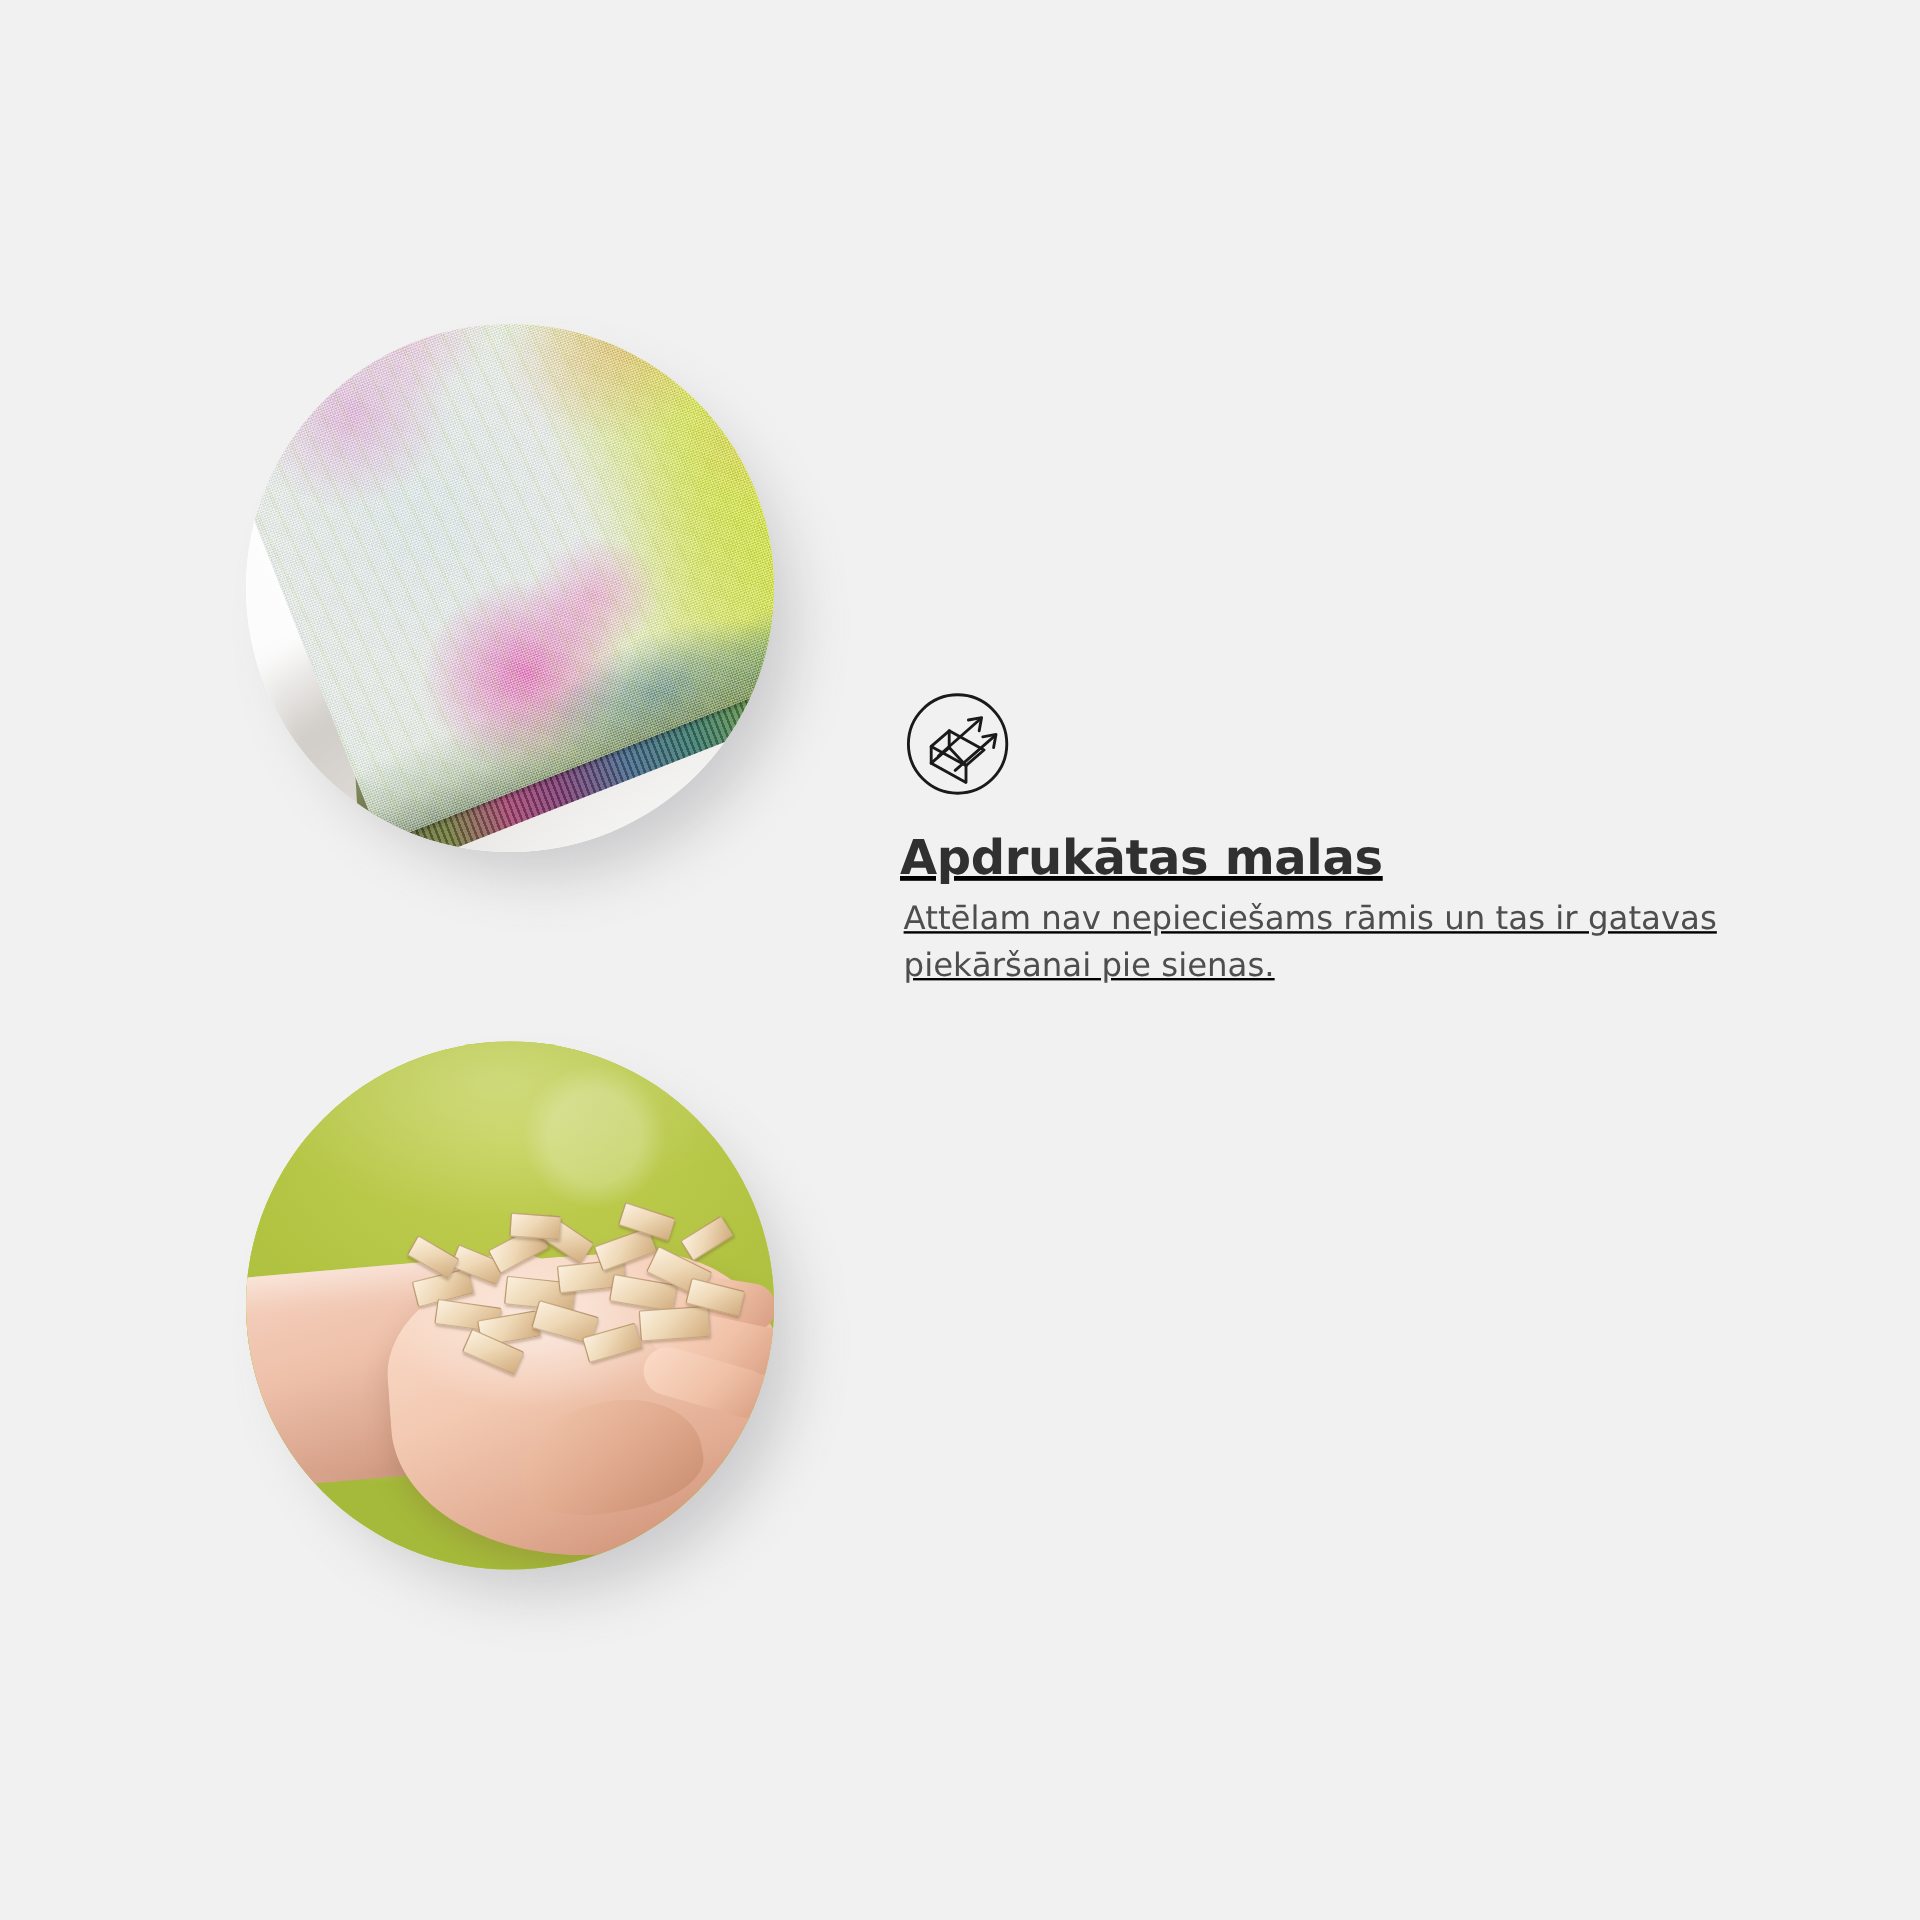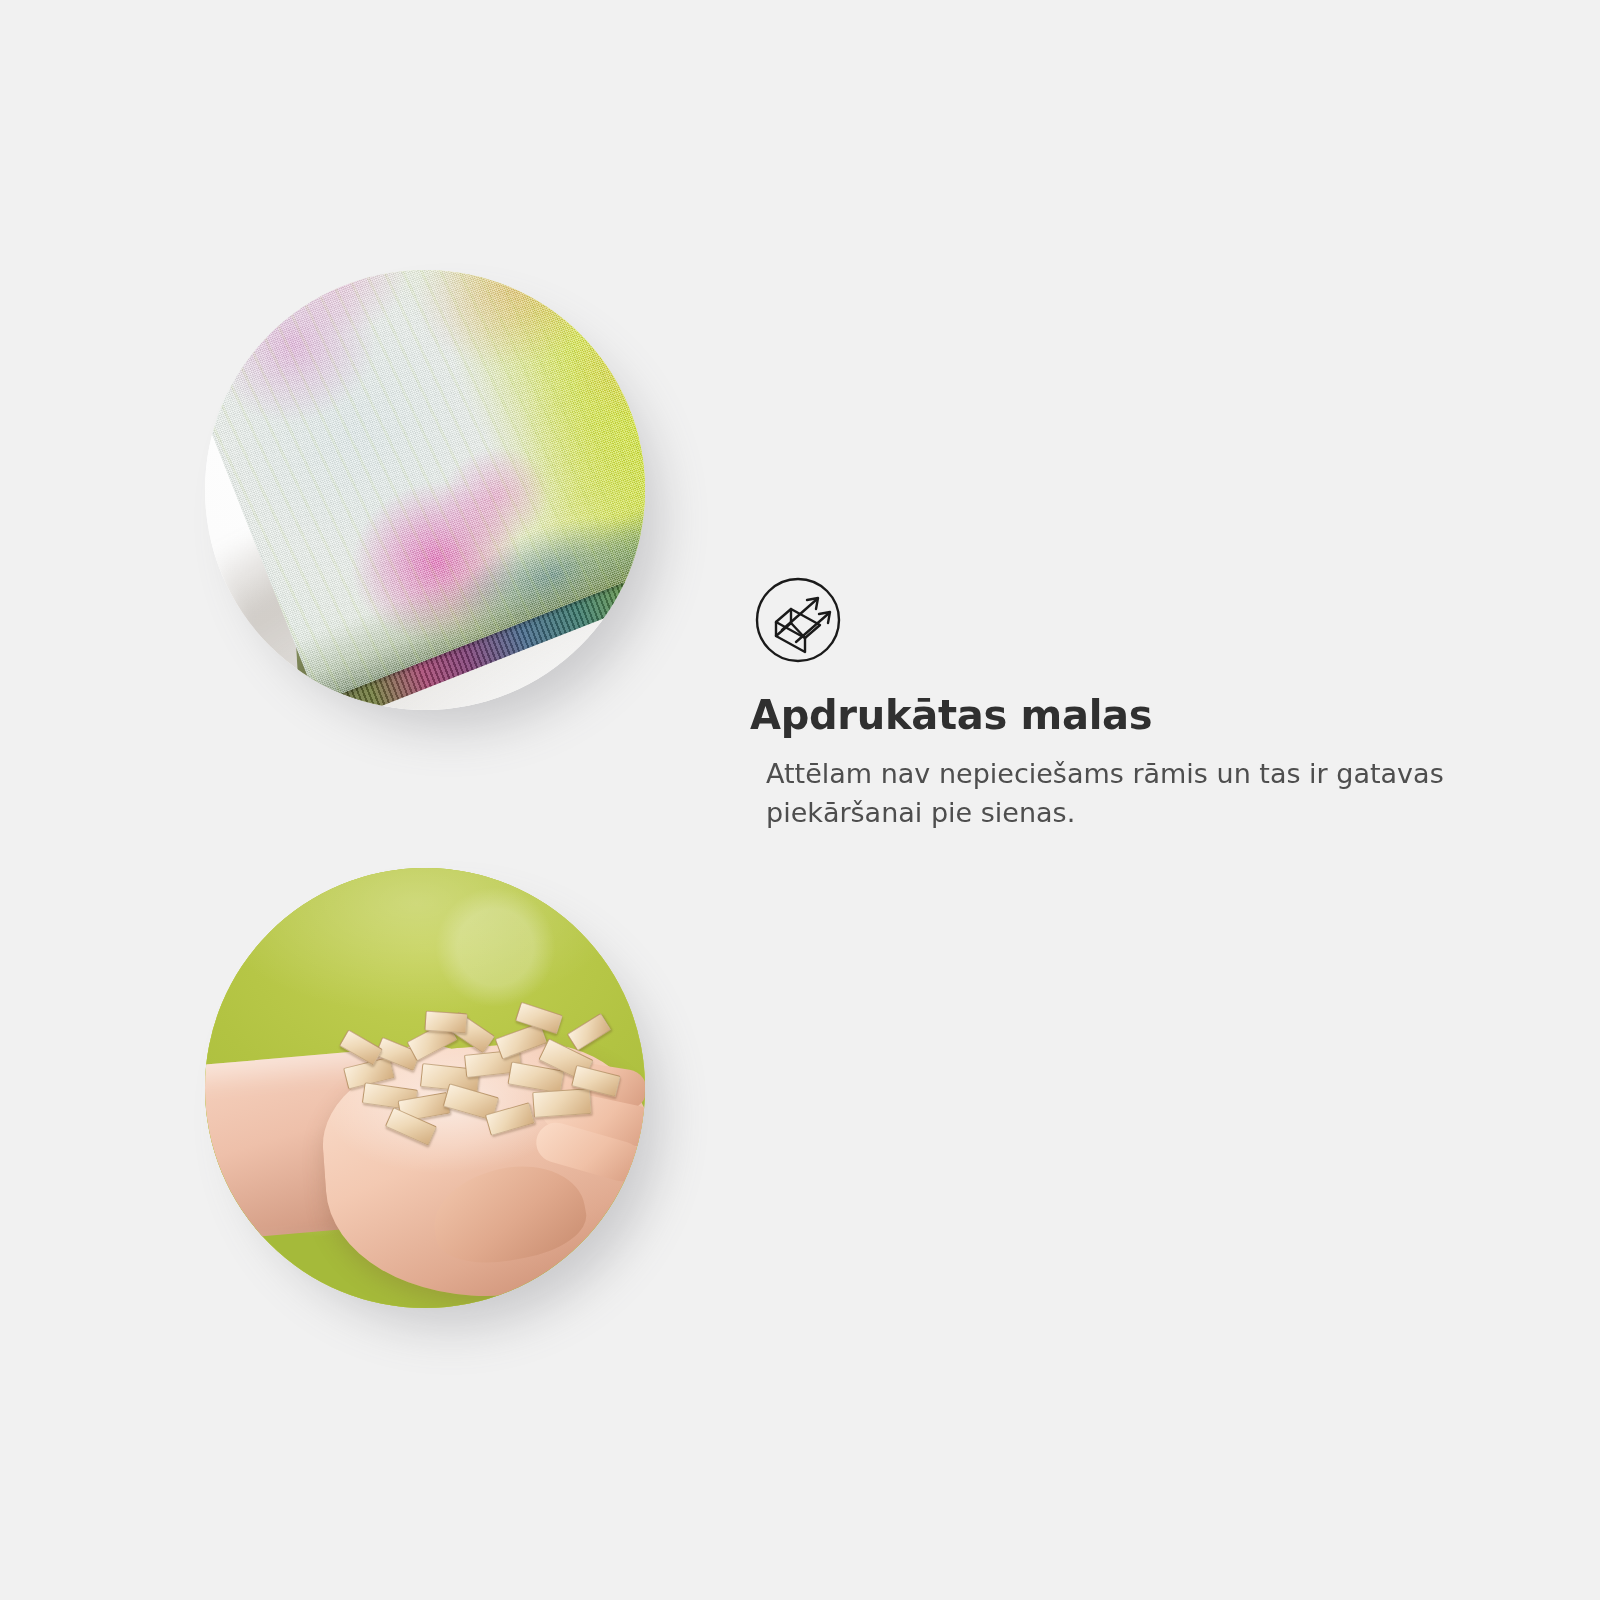--- a/index.html
+++ b/index.html
@@ -240,33 +240,33 @@
     position: absolute;
     left: 750px;
     width: 96px;
     height: 96px;
   }
   #icon-edges { top: 342px; }
   .icon-badge svg { display: block; width: 96px; height: 96px; }
 
   
   .text-col { position: absolute; left: 750px; width: 720px; }
-  #text-edges { top: 462px; }
+  #text-edges { top: 462px; text-decoration: underline; }
 
   .feature-title {
     margin: 0 0 8px 0;
     font-family: "DejaVu Sans", sans-serif;
     font-size: 40px;
     font-weight: bold;
     letter-spacing: -0.3px;
     color: #303030;
     line-height: 1.18;
   }
   .feature-desc {
-    margin: 16px;
+    margin: 3px;
     font-family: "DejaVu Sans", sans-serif;
     font-size: 27px;
     font-weight: normal;
     color: #4e4e4e;
     line-height: 1.42;
     max-width: 700px;
   }
 </style>
 </head>
 <body>

